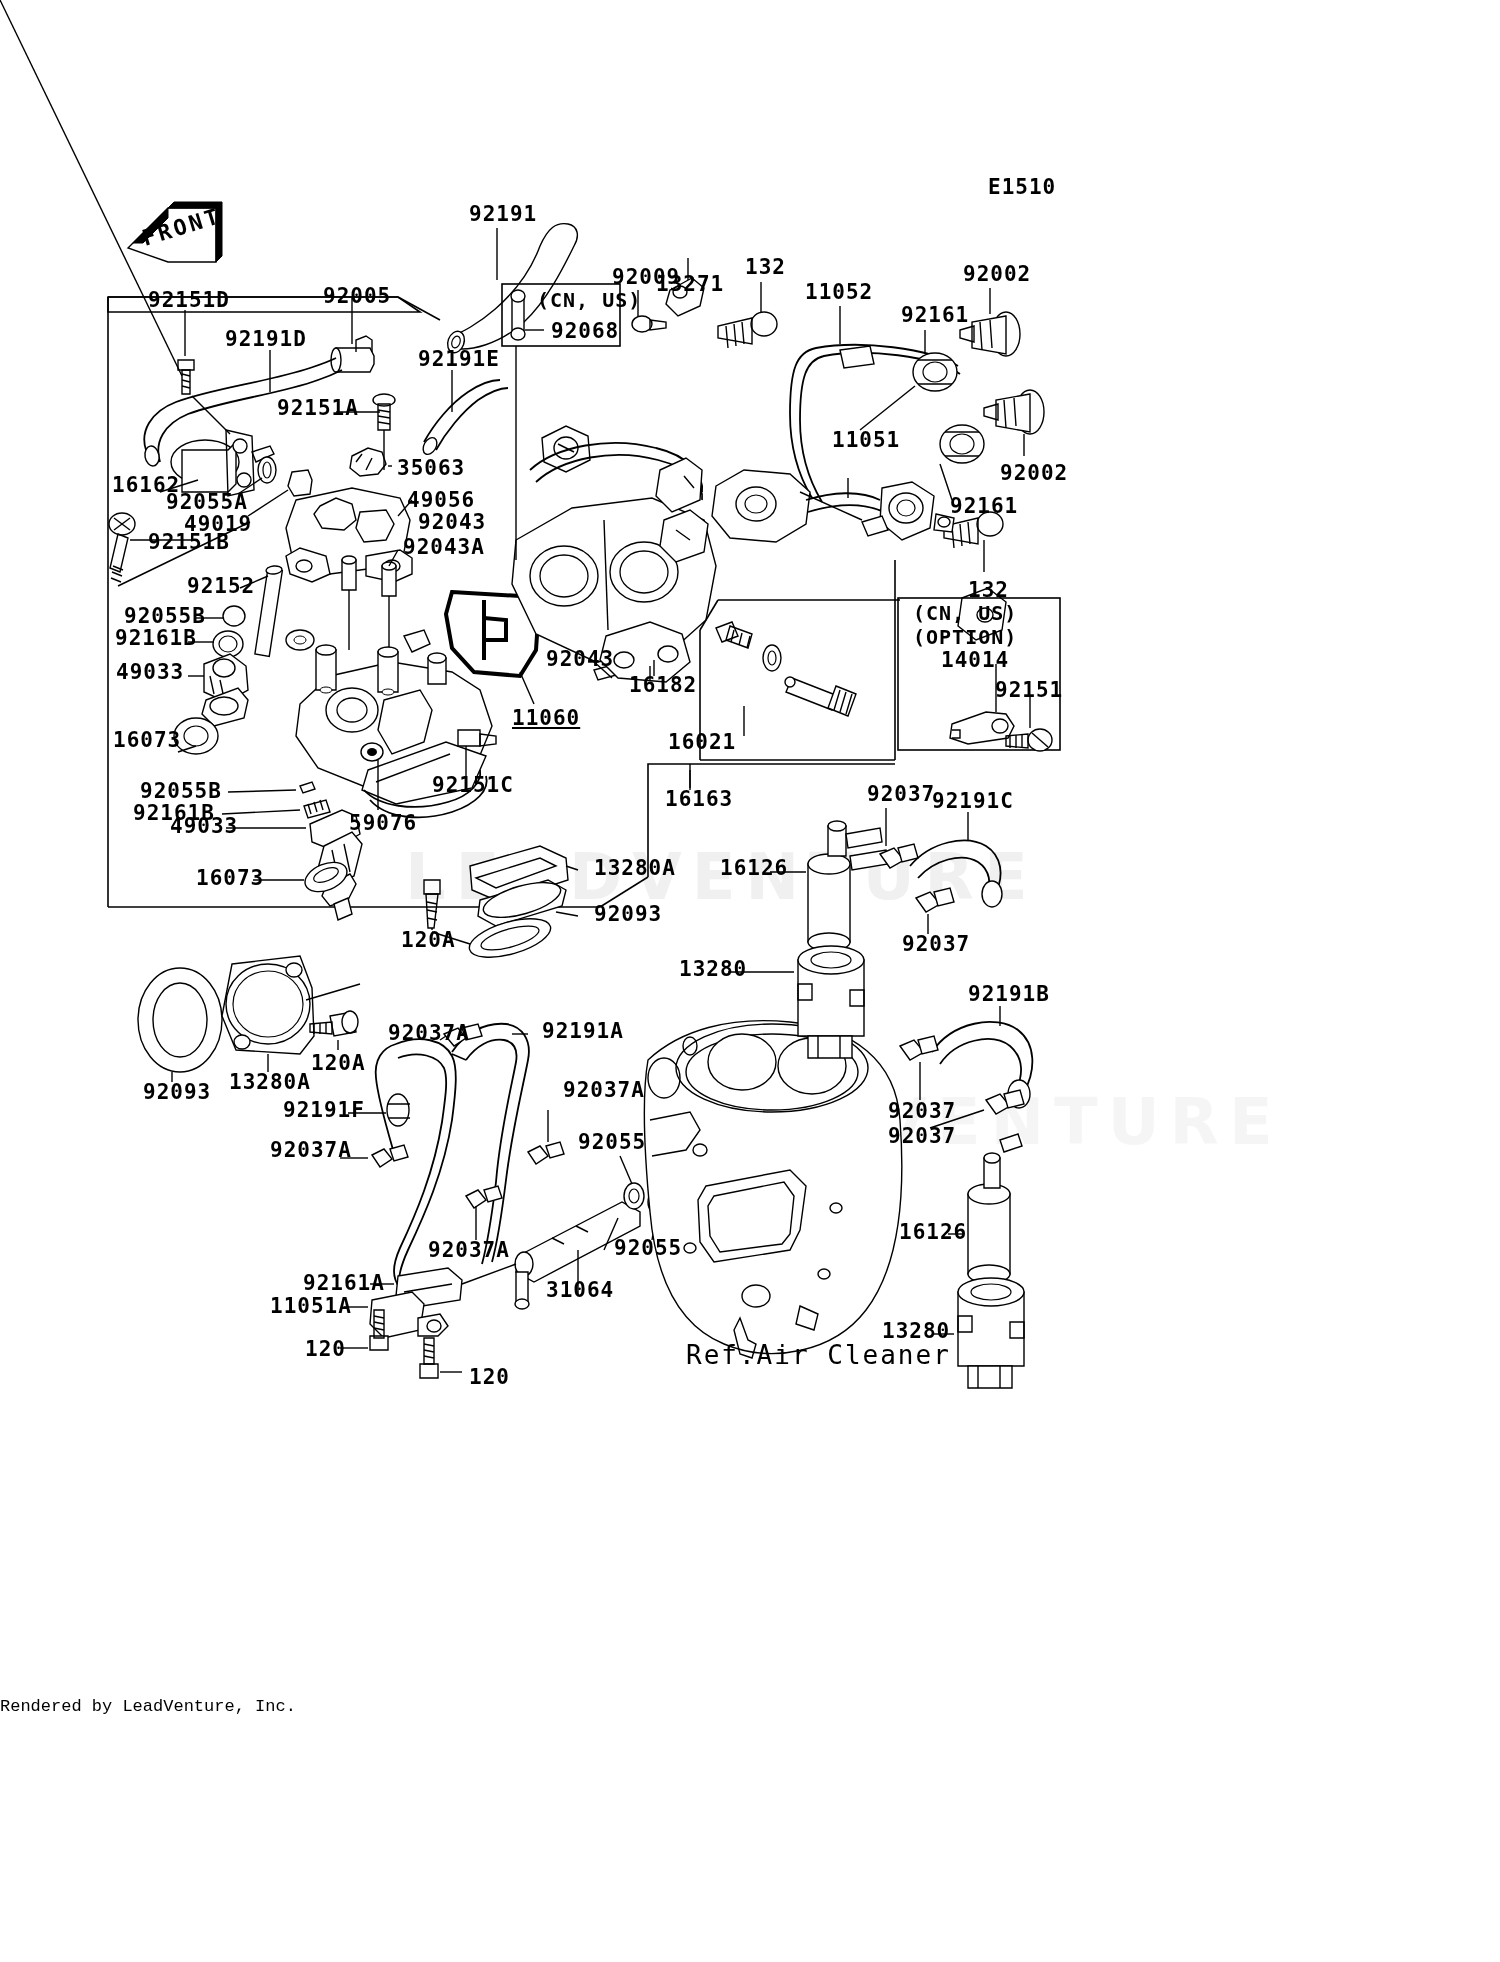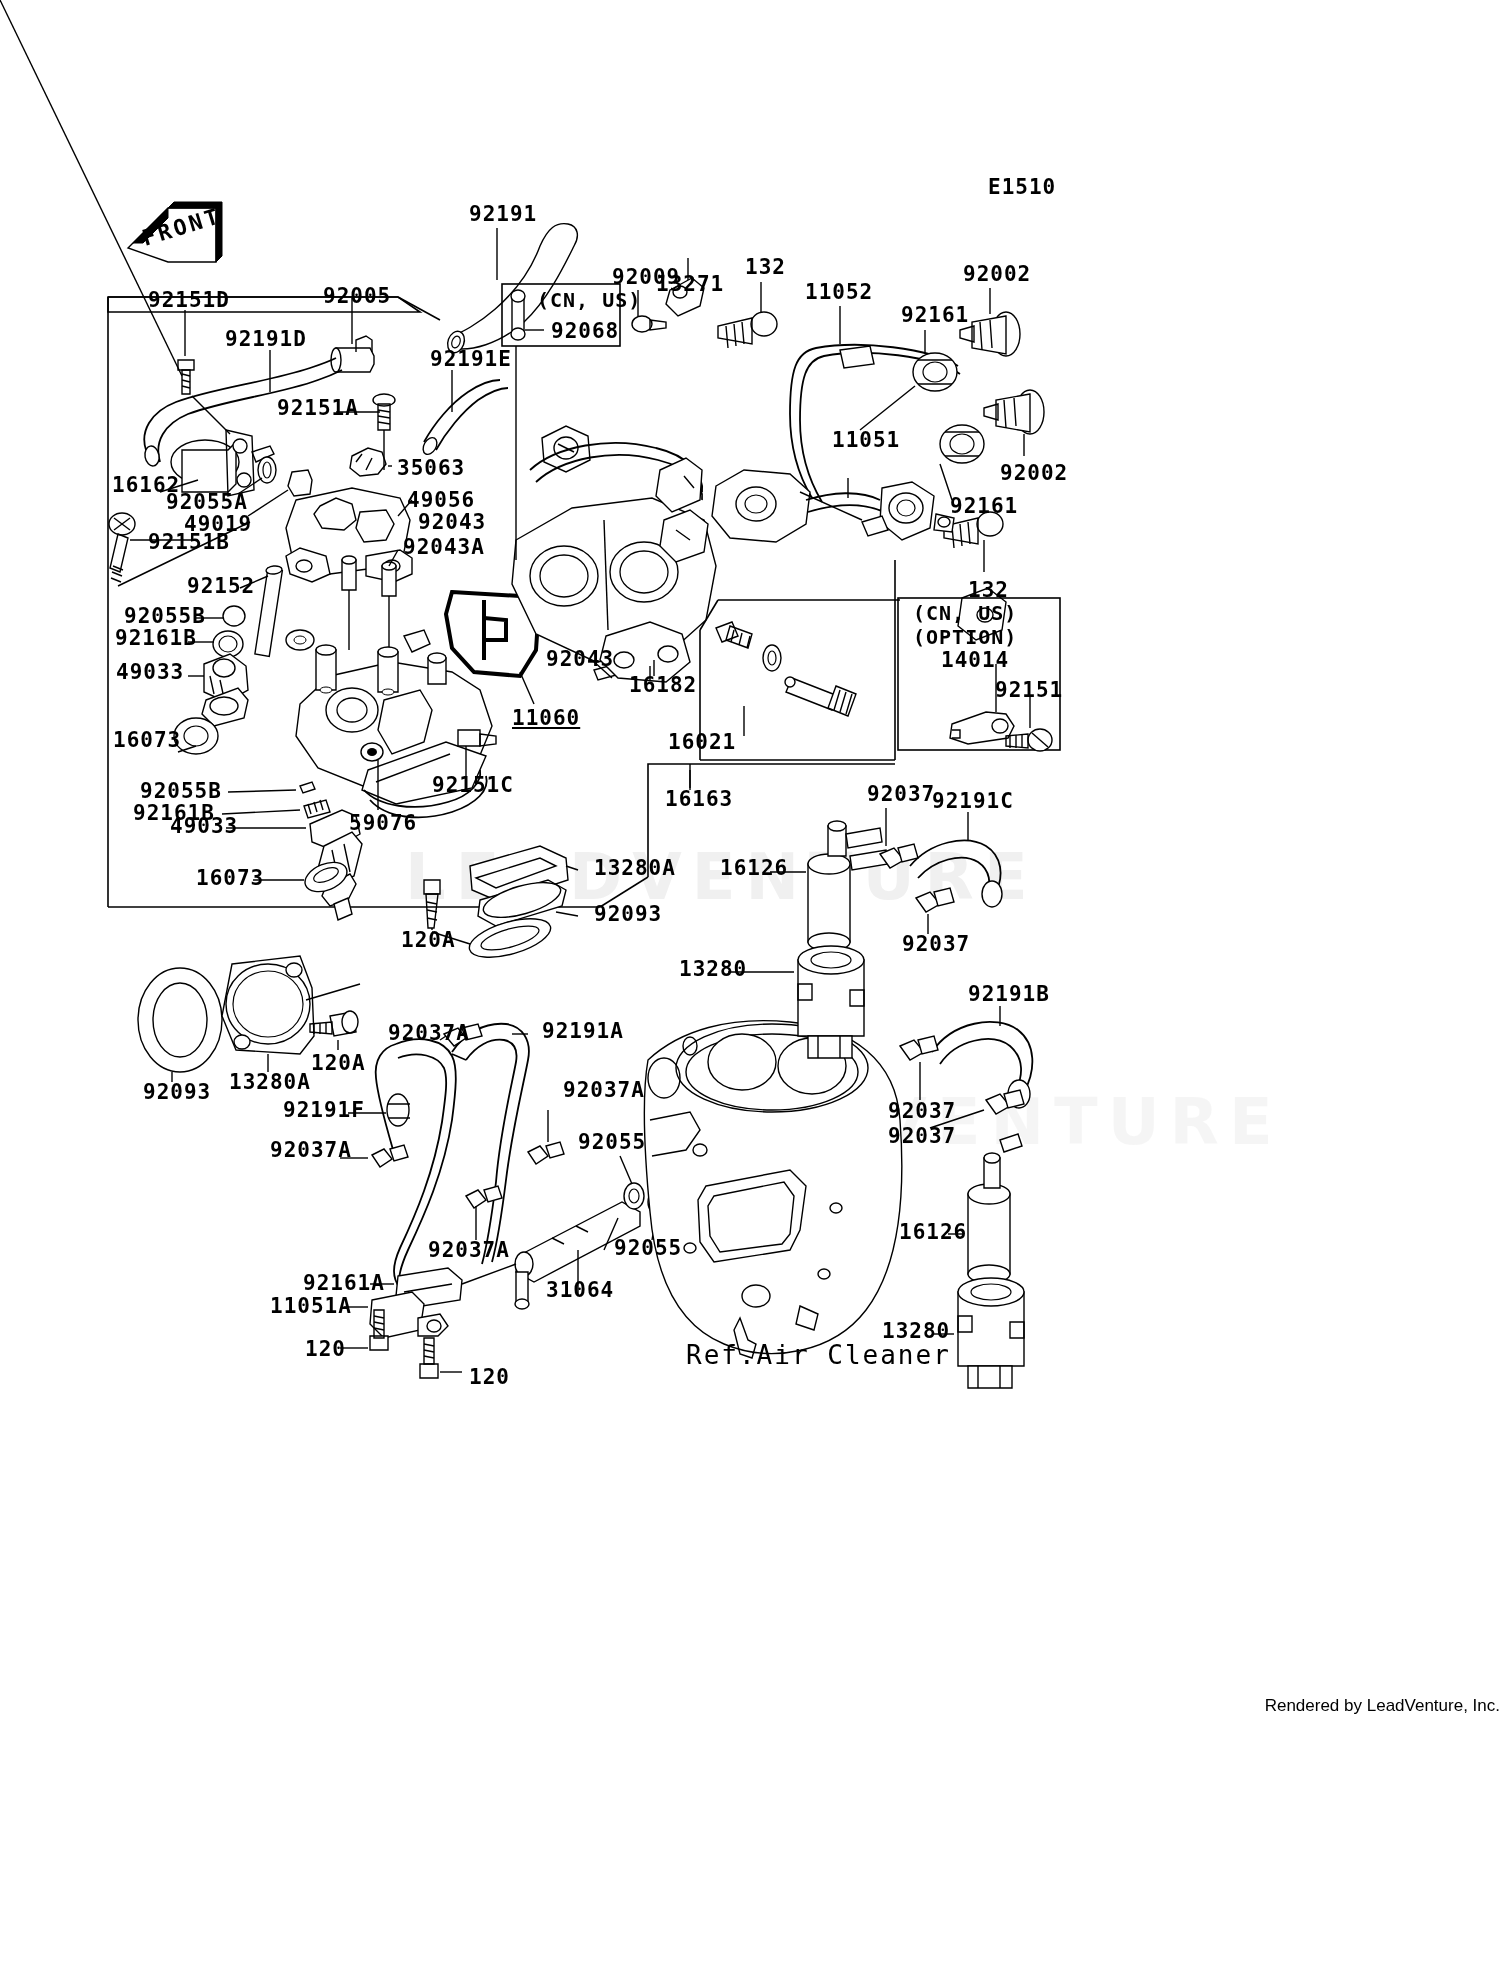--- a/index.html
+++ b/index.html
@@ -5,22 +5,22 @@
   html,body{margin:0;padding:0;background:#ffffff;}
   body{width:1500px;height:1962px;position:relative;
        font-family:"DejaVu Sans","Liberation Sans",sans-serif;color:#000;}
   #stage{position:absolute;left:0;top:0;width:1500px;height:1740px;overflow:hidden;}
   .lbl{position:absolute;font-weight:bold;letter-spacing:1px;white-space:nowrap;
        font-size:21px;font-family:"DejaVu Sans Mono","Liberation Mono",monospace;}
   .boxlbl{position:absolute;font-size:20px;font-weight:bold;letter-spacing:1px;
           font-family:"DejaVu Sans Mono","Liberation Mono",monospace;white-space:nowrap;}
   .refnote{position:absolute;font-size:26px;font-weight:normal;letter-spacing:2px;
            font-family:"DejaVu Sans Mono","Liberation Mono",monospace;white-space:nowrap;}
-  .footer{position:absolute;left:0;right:0;bottom:24px;text-align:right;
-          font-size:17px;font-family:Liberation Sans, sans-serif;}
+  .footer{position:absolute;left:0;right:0;bottom:24px;text-align:left;
+          font-size:17px;font-family:Liberation Mono, monospace;}
   .wm{position:absolute;font-size:64px;font-weight:bold;color:#f0f0f0;
       letter-spacing:10px;font-family:"DejaVu Sans","Liberation Sans",sans-serif;
       pointer-events:none;user-select:none;}
   svg{position:absolute;left:0;top:0;overflow:visible;}
   .ln{stroke:#000;stroke-width:1.4;fill:none;}
   .ln2{stroke:#000;stroke-width:1.8;fill:none;}
   .thick{stroke:#000;stroke-width:4;fill:none;}
   .fillblack{fill:#000;stroke:#000;}
   .fillwhite{fill:#fff;stroke:#000;stroke-width:1.4;}
   .box{stroke:#000;stroke-width:1.6;fill:none;}
@@ -647,21 +647,21 @@
   <div class="lbl" style="left:148px;top:288px;">92151D</div>
   <div class="lbl" style="left:323px;top:284px;">92005</div>
   <div class="lbl" style="left:225px;top:327px;">92191D</div>
   <div class="lbl" style="left:469px;top:202px;">92191</div>
   <div class="lbl" style="left:612px;top:265px;">92009</div>
   <div class="lbl" style="left:656px;top:236px;margin-top:36px;">13271</div>
   <div class="lbl" style="left:745px;top:255px;">132</div>
   <div class="lbl" style="left:805px;top:280px;">11052</div>
   <div class="lbl" style="left:901px;top:303px;">92161</div>
   <div class="lbl" style="left:963px;top:262px;">92002</div>
-  <div class="lbl" style="left:418px;top:347px;margin-left:12px;">92191E</div>
+  <div class="lbl" style="left:418px;top:347px;">92191E</div>
   <div class="lbl" style="left:551px;top:319px;">92068</div>
   <div class="boxlbl" style="left:537px;top:288px;">(CN, US)</div>
   <div class="lbl" style="left:277px;top:396px;">92151A</div>
   <div class="lbl" style="left:397px;top:456px;">35063</div>
   <div class="lbl" style="left:407px;top:488px;">49056</div>
   <div class="lbl" style="left:418px;top:510px;">92043</div>
   <div class="lbl" style="left:403px;top:535px;">92043A</div>
   <div class="lbl" style="left:112px;top:473px;">16162</div>
   <div class="lbl" style="left:166px;top:490px;">92055A</div>
   <div class="lbl" style="left:184px;top:512px;">49019</div>

